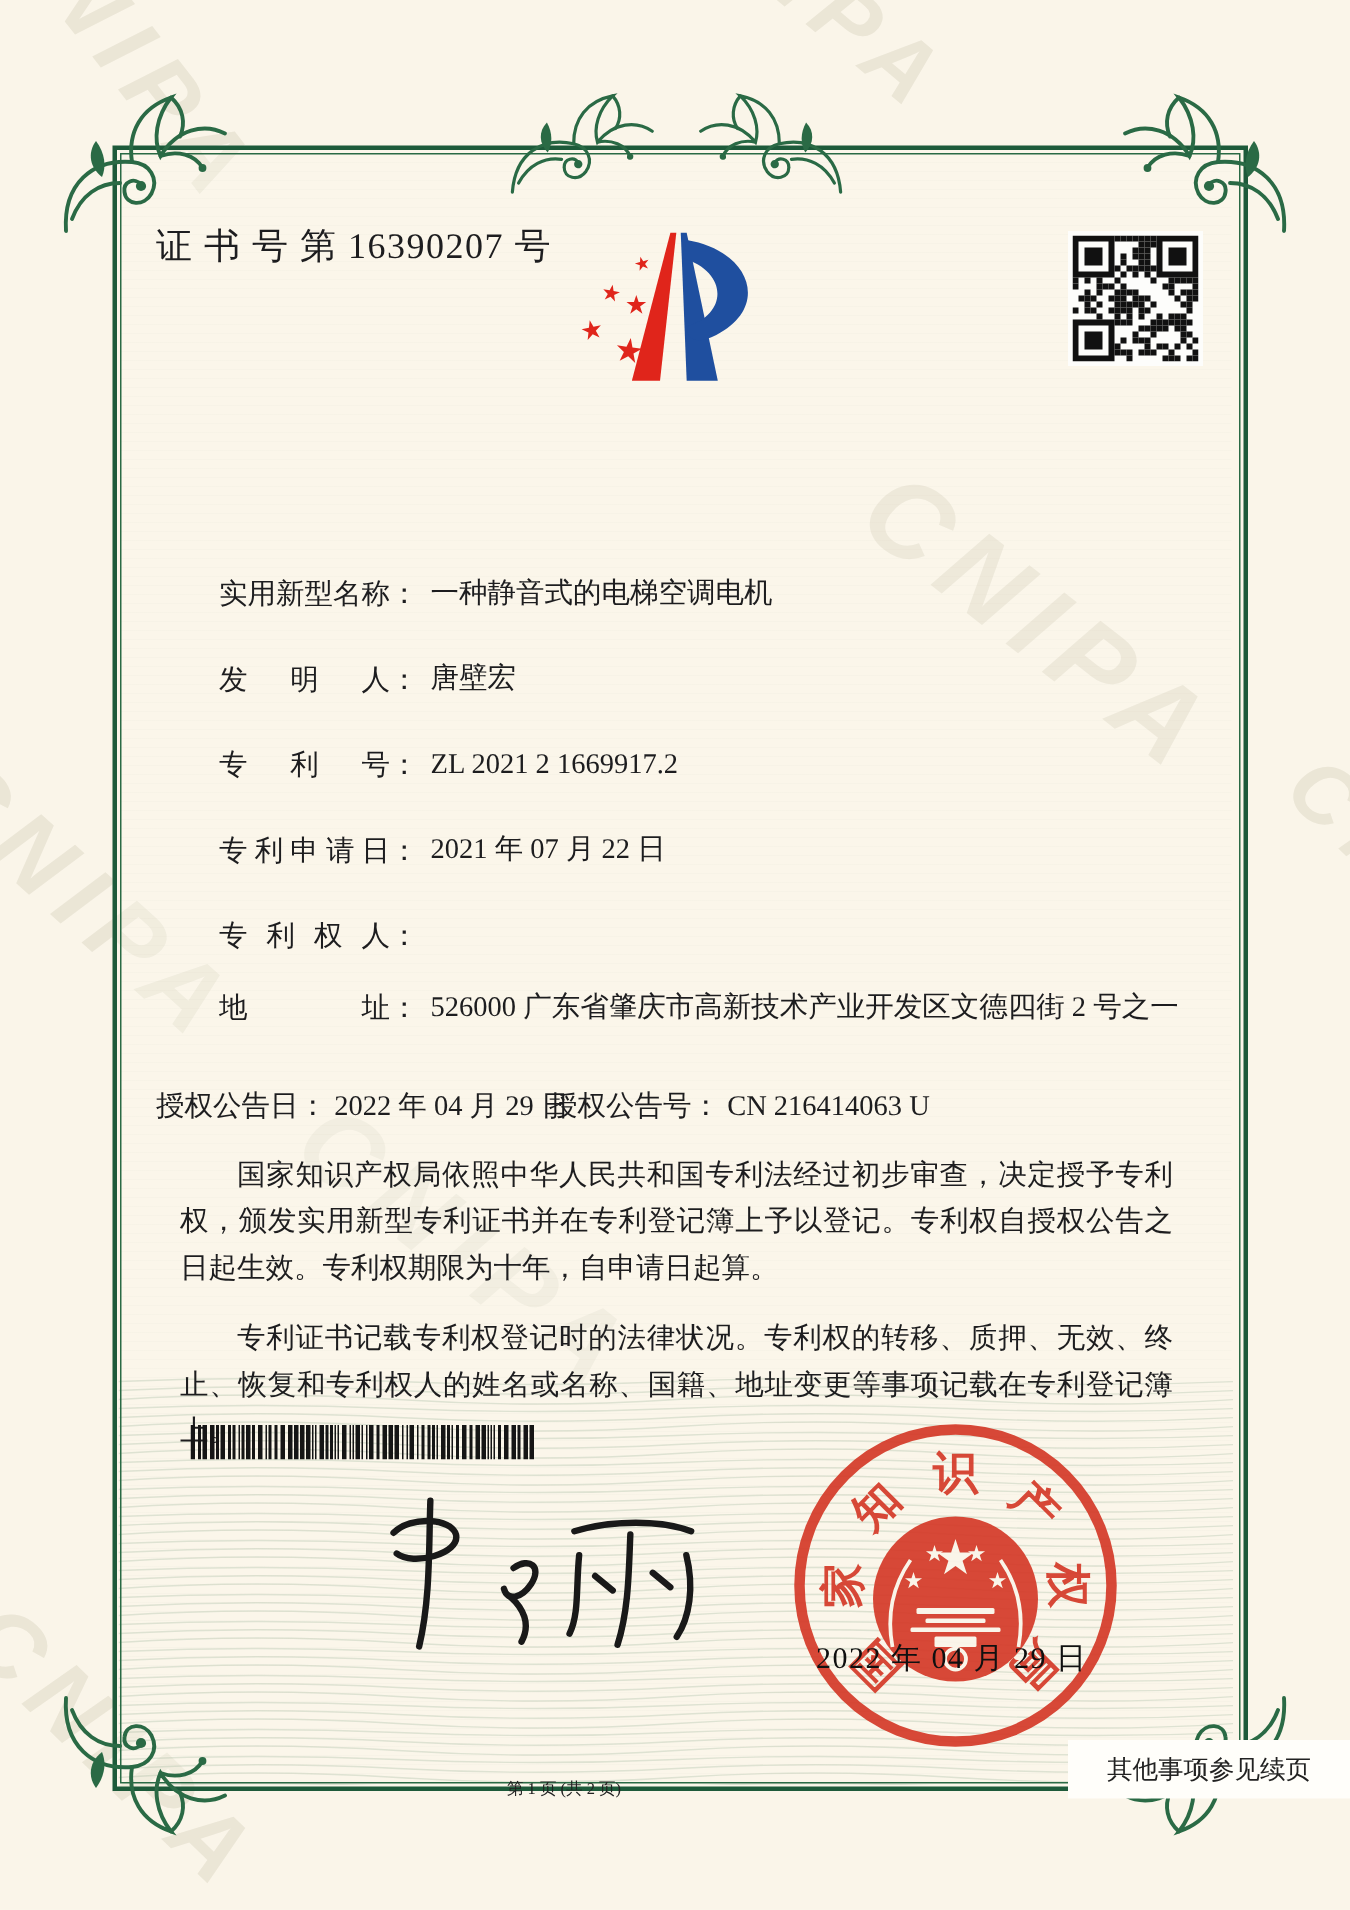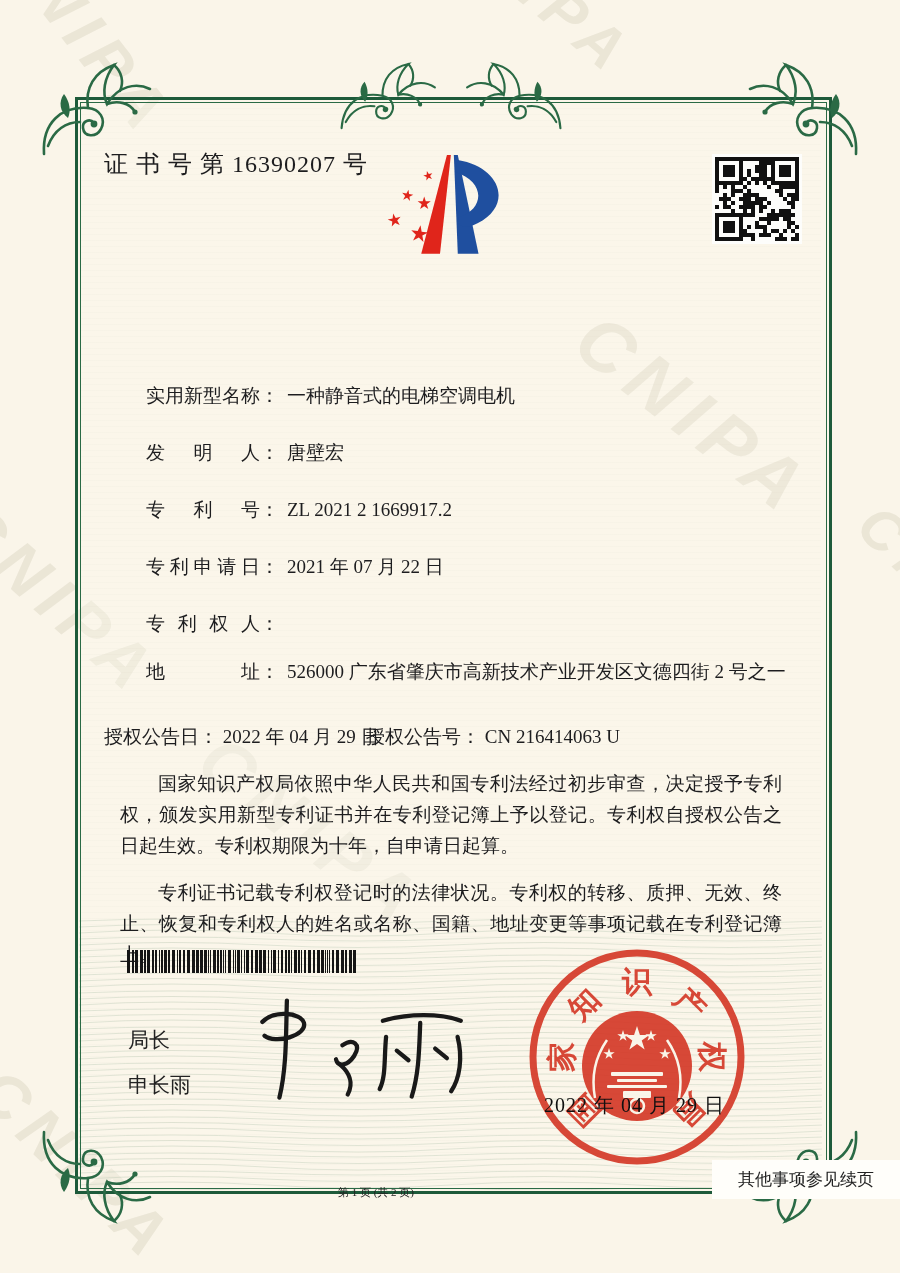--- a/index.html
+++ b/index.html
@@ -493,24 +493,20 @@
         <rect x="200" y="0" width="1" height="23" fill="#151515"></rect>
         <rect x="202" y="0" width="1" height="23" fill="#151515"></rect>
         <rect x="205" y="0" width="2" height="23" fill="#151515"></rect>
         <rect x="209" y="0" width="3" height="23" fill="#151515"></rect>
         <rect x="214" y="0" width="3" height="23" fill="#151515"></rect>
         <rect x="218" y="0" width="2" height="23" fill="#151515"></rect>
         <rect x="222" y="0" width="3" height="23" fill="#151515"></rect>
         <rect x="226" y="0" width="3" height="23" fill="#151515"></rect>
       </svg>
 
-    <div class="director">
-      <div>局长</div>
-      <div>申长雨</div>
-    </div>
 
     <svg class="signature" width="225" height="112" viewBox="0 0 210 105">
       <g fill="none" stroke="#191919" stroke-width="4" stroke-linecap="round" stroke-linejoin="round">
         <path d="M36,8 C35,38 36,70 29,99"></path>
         <path d="M13,28 C24,17 49,19 52,29 C55,41 25,49 15,41"></path>
         <path d="M88,50 C98,43 106,49 99,60 C93,69 84,71 82,63"></path>
         <path d="M86,68 C94,75 99,85 93,96"></path>
         <path d="M126,27 C150,20 180,20 199,27"></path>
         <path d="M161,29 C160,52 160,76 153,98"></path>
         <path d="M129,42 C127,62 129,79 123,91"></path>

